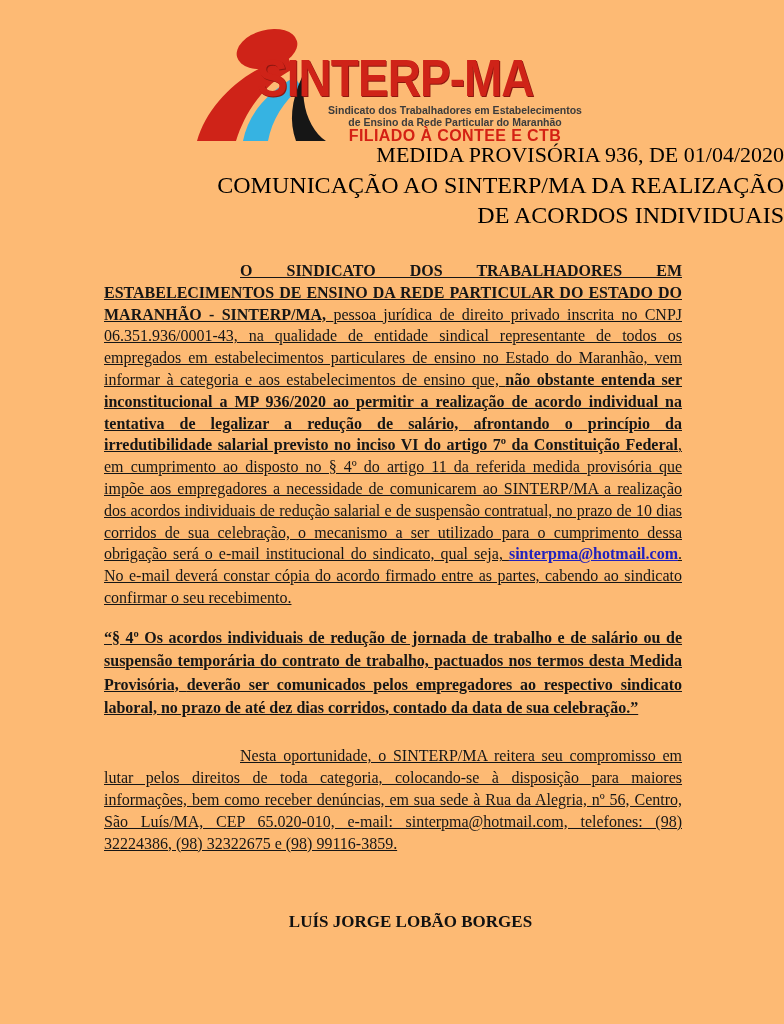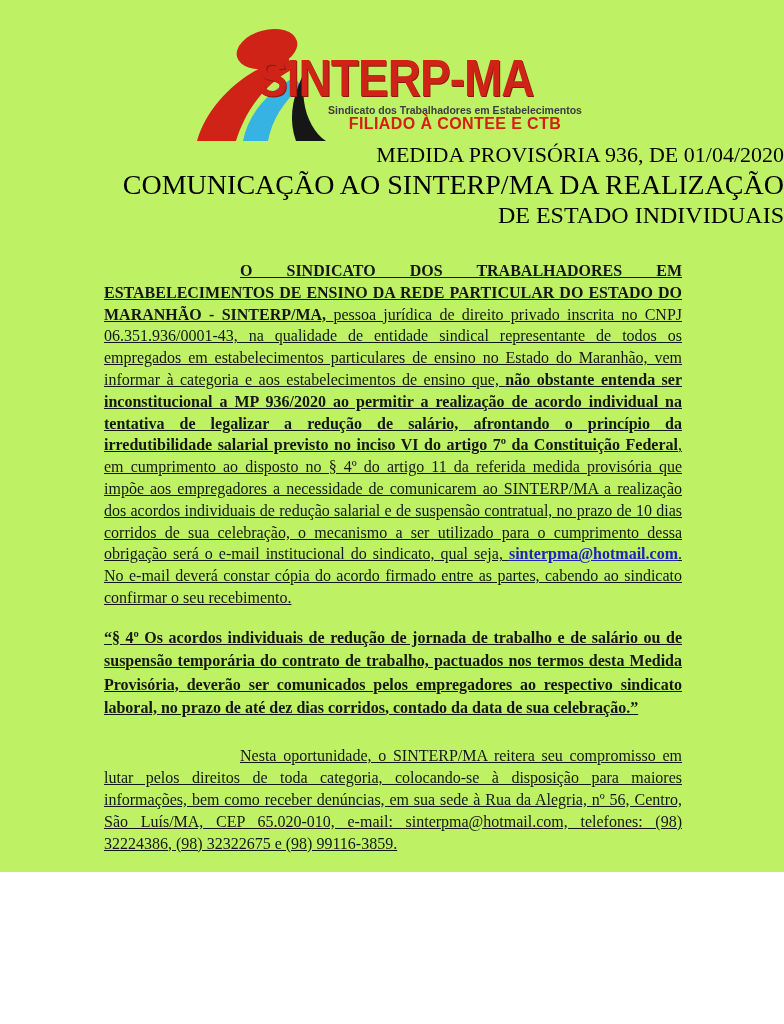--- a/index.html
+++ b/index.html
@@ -1,17 +1,17 @@
 <!DOCTYPE html>
 <html lang="pt-BR"><head>
 <meta charset="utf-8">
 <style>
   html,body { margin:0; padding:0; background:#ffffff; }
   .page {
-    position:relative; width:784px; height:872px; background:#bef264;
+    position:relative; width:784px; height:1024px; background:#fdba74;
     overflow:hidden; font-family:"Liberation Serif", serif;
   }
 
   
   .logo-mark { position:absolute; left:192px; top:23px; width:134px; height:119px; }
   .brand {
     position:absolute; left:257px; top:49px;
     font-family:"Liberation Sans", sans-serif; font-weight:bold;
     font-size:51px; letter-spacing:-1px; color:#cf2318;
     transform:scaleX(0.90); transform-origin:left top;
@@ -22,21 +22,21 @@
     font-family:"Liberation Sans", sans-serif; font-weight:bold;
     font-size:10.5px; line-height:12px; color:#3c3c3c;
   }
   .affil {
     margin-top:2px; font-size:16px; letter-spacing:0.4px; color:#d42114;
   }
 
   
   .title { position:absolute; left:0; top:140px; width:784px; text-align:right; color:#000; font-weight:normal; }
   .title .t1 { font-size:22px; line-height:30px; }
-  .title .t2 { font-size:28px; line-height:30px; }
+  .title .t2 { font-size:24px; line-height:30px; }
   .title .t3 { font-size:24px; line-height:30px; }
 
   
   .content {
     position:absolute; left:104px; top:260px; width:578px;
     font-size:16px; line-height:21.8px; color:#161616; text-align:justify;text-decoration:underline;
   }
   .content p { margin:0; }
   p.indent { text-indent:136px; }
   p.quote { font-weight:bold; line-height:23.4px; margin-top:17px; }
@@ -57,27 +57,28 @@
 
   <svg class="logo-mark" viewBox="0 0 134 119" aria-hidden="true">
     <path d="M 96 34 C 52 46 16 80 5 118 L 44 118 C 54 86 74 60 101 46 Z" fill="#cf2318"></path>
     <path d="M 103 54 C 74 70 56 92 51 118 L 76 118 C 80 97 91 79 109 64 Z" fill="#36b3e2"></path>
     <path d="M 110 54 C 99 78 97 99 104 118 L 134 118 C 123 111 114 95 112 78 C 111 70 111 62 113 55 Z" fill="#161616"></path>
     <ellipse cx="75" cy="26" rx="31" ry="19" transform="rotate(-15 75 26)" fill="#cf2318"></ellipse>
   </svg>
   <div class="brand">SINTERP-MA</div>
   <div class="logo-sub">
     <div>Sindicato dos Trabalhadores em Estabelecimentos</div>
+    <div>de Ensino da Rede Particular do Maranhão</div>
     <div class="affil">FILIADO À CONTEE E CTB</div>
   </div>
 
   <div class="title">
     <div class="t1">MEDIDA PROVISÓRIA 936, DE 01/04/2020</div>
     <div class="t2">COMUNICAÇÃO AO SINTERP/MA DA REALIZAÇÃO</div>
-    <div class="t3">DE ESTADO INDIVIDUAIS</div>
+    <div class="t3">DE ACORDOS INDIVIDUAIS</div>
   </div>
 
   <main class="content">
     <p class="indent"><span class="seg-b">O SINDICATO DOS TRABALHADORES EM ESTABELECIMENTOS DE ENSINO DA REDE PARTICULAR DO ESTADO DO MARANHÃO - SINTERP/MA, </span><span>pessoa jurídica de direito privado inscrita no CNPJ 06.351.936/0001-43, na qualidade de entidade sindical representante de todos os empregados em estabelecimentos particulares de ensino no Estado do Maranhão, vem informar à categoria e aos estabelecimentos de ensino que, </span><span class="seg-b">não obstante entenda ser inconstitucional a MP 936/2020 ao permitir a realização de acordo individual na tentativa de legalizar a redução de salário, afrontando o princípio da irredutibilidade salarial previsto no inciso VI do artigo 7º da Constituição Federal</span><span>, em cumprimento ao disposto no § 4º do artigo 11 da referida medida provisória que impõe aos empregadores a necessidade de comunicarem ao SINTERP/MA a realização dos acordos individuais de redução salarial e de suspensão contratual, no prazo de 10 dias corridos de sua celebração, o mecanismo a ser utilizado para o cumprimento dessa obrigação será o e-mail institucional do sindicato, qual seja, </span><a href="#" class="seg-link seg-b seg-u">sinterpma@hotmail.com</a><span>. No e-mail deverá constar cópia do acordo firmado entre as partes, cabendo ao sindicato confirmar o seu recebimento.</span></p>
     <p class="quote"><span class="seg-b">“§ 4º Os acordos individuais de redução de jornada de trabalho e de salário ou de suspensão temporária do contrato de trabalho, pactuados nos termos desta Medida Provisória, </span><span class="seg-b seg-u">deverão</span><span class="seg-b"> ser comunicados pelos empregadores ao respectivo sindicato laboral, </span><span class="seg-b seg-u">no prazo de até dez dias corridos</span><span class="seg-b">, contado da data de sua celebração.”</span></p>
     <p class="indent closing"><span>Nesta oportunidade, o SINTERP/MA reitera seu compromisso em lutar pelos direitos de toda categoria, colocando-se à disposição para maiores informações, bem como receber denúncias, em sua sede à Rua da Alegria, nº 56, Centro, São Luís/MA, CEP 65.020-010, e-mail: sinterpma@hotmail.com, telefones: (98) 32224386, (98) 32322675 e (98) 99116-3859.</span></p>
   </main>
 
   <footer class="sig">
     <div class="sig-name">LUÍS JORGE LOBÃO BORGES</div>

